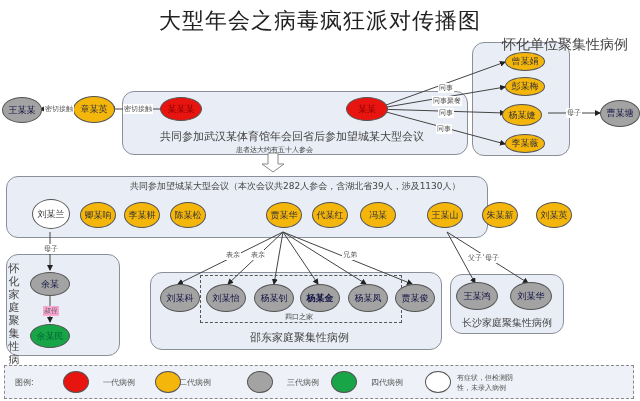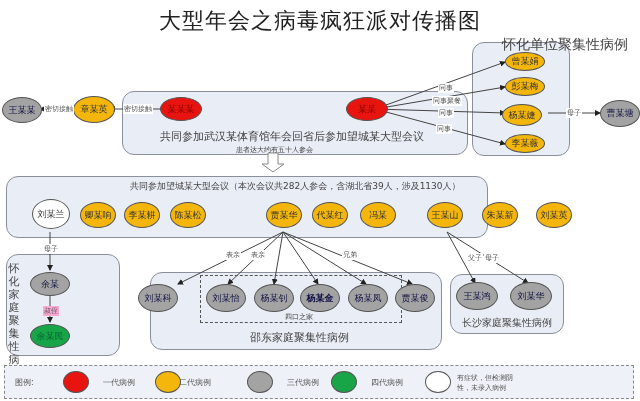--- a/index.html
+++ b/index.html
@@ -105,21 +105,21 @@
 <div class="node yellow" style="left:482px;top:202px;width:36px;height:26px;">朱某新</div>
 <div class="node yellow" style="left:536px;top:202px;width:36px;height:26px;">刘某英</div>
 
 <div class="vert" style="left:8px;top:262px;">怀化家庭聚集性病例</div>
 <div class="node blue" style="left:30px;top:272px;width:40px;height:24px;">余某</div>
 <div class="node green" style="left:30px;top:324px;width:40px;height:24px;text-align:center;">余某民</div>
 <div class="edge-label" style="left:43px;top:244px;">母子</div>
 <div class="edge-label onbox" style="left:43px;top:306px;">叔侄</div>
 
 <div class="dash" style="left:200px;top:275px;width:200px;height:46px;"></div>
-<div class="node blue" style="left:138px;top:284px;width:40px;height:28px;">刘某科</div>
+<div class="node blue" style="left:160px;top:284px;width:40px;height:28px;">刘某科</div>
 <div class="node blue" style="left:206px;top:284px;width:40px;height:28px;">刘某怡</div>
 <div class="node blue" style="left:254px;top:284px;width:40px;height:28px;">杨某钊</div>
 <div class="node blue" style="left:300px;top:284px;width:40px;height:28px;font-weight:bold;">杨某金</div>
 <div class="node blue" style="left:348px;top:284px;width:40px;height:28px;">杨某凤</div>
 <div class="node blue" style="left:395px;top:284px;width:40px;height:28px;">贾某俊</div>
 <div class="box-label" style="left:285px;top:312px;font-size:7px;">四口之家</div>
 <div class="box-label" style="left:250px;top:330px;font-size:11px;">邵东家庭聚集性病例</div>
 <div class="edge-label" style="left:225px;top:250px;">表亲</div>
 <div class="edge-label" style="left:250px;top:250px;">表亲</div>
 <div class="edge-label" style="left:342px;top:250px;">兄弟</div>

